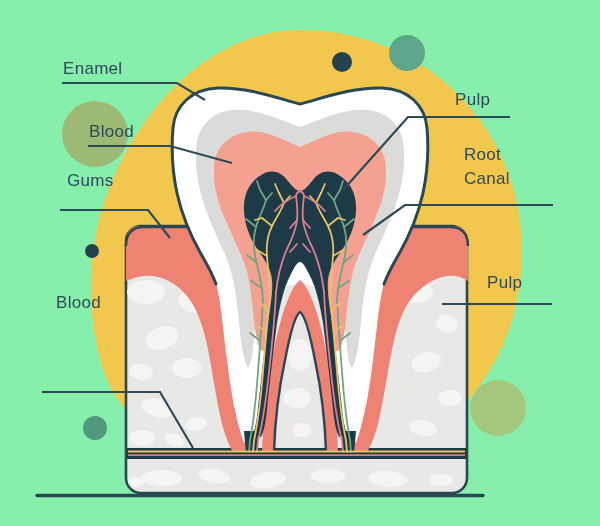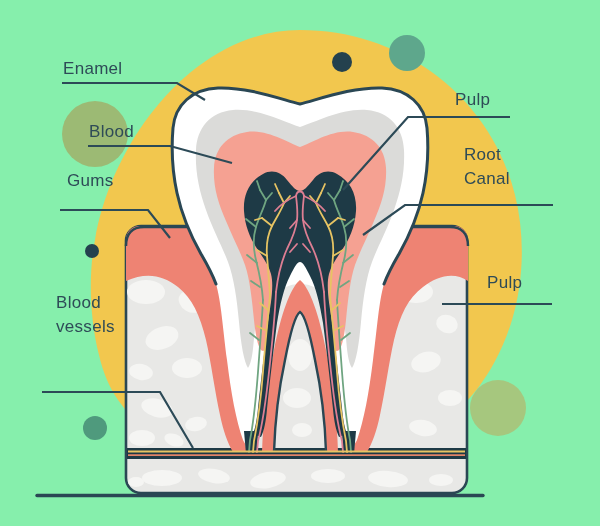--- a/index.html
+++ b/index.html
@@ -207,21 +207,20 @@
     <path d="M442,304 L552,304"></path>
   </g>
 </svg>
 
 <div class="lbl" style="left:63px;top:57px">Enamel</div>
 <div class="lbl" style="left:89px;top:120px">Blood</div>
 <div class="lbl" style="left:67px;top:169px">Gums</div>
 
 <div class="lbl" style="left:56px;top:291px">
   <div>Blood</div>
-  <div>vessels</div>
 </div>
 
 <div class="lbl" style="left:455px;top:88px">Pulp</div>
 
 <div class="lbl" style="left:464px;top:143px;line-height:24px">
   <div>Root</div>
   <div>Canal</div>
 </div>
 
 <div class="lbl" style="left:487px;top:271px">Pulp</div>

